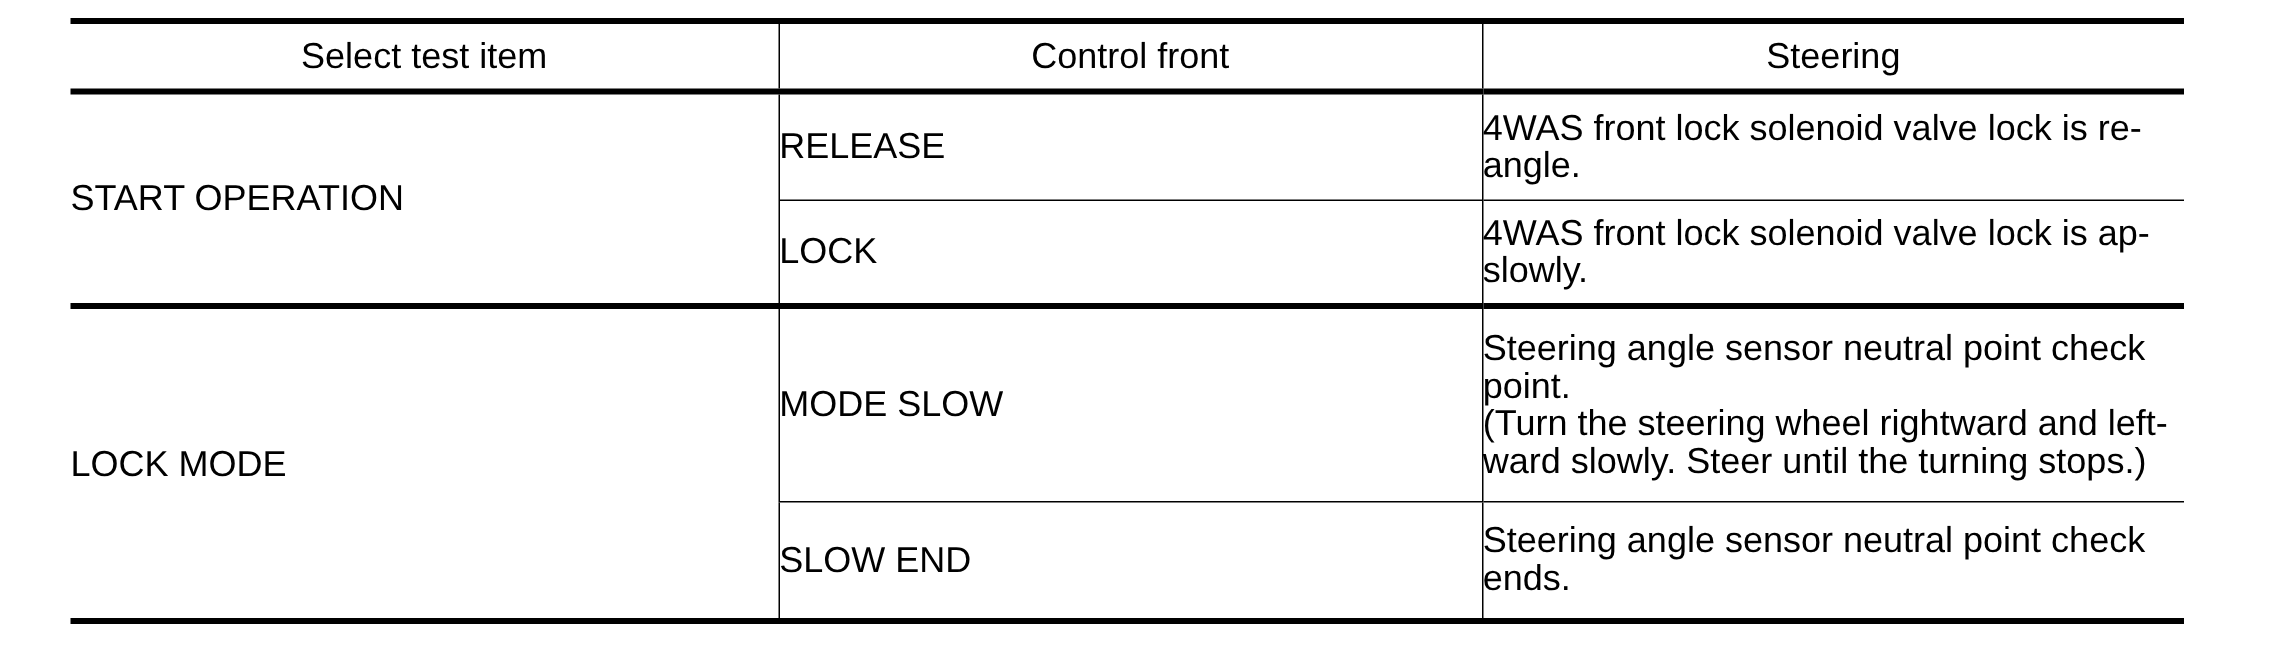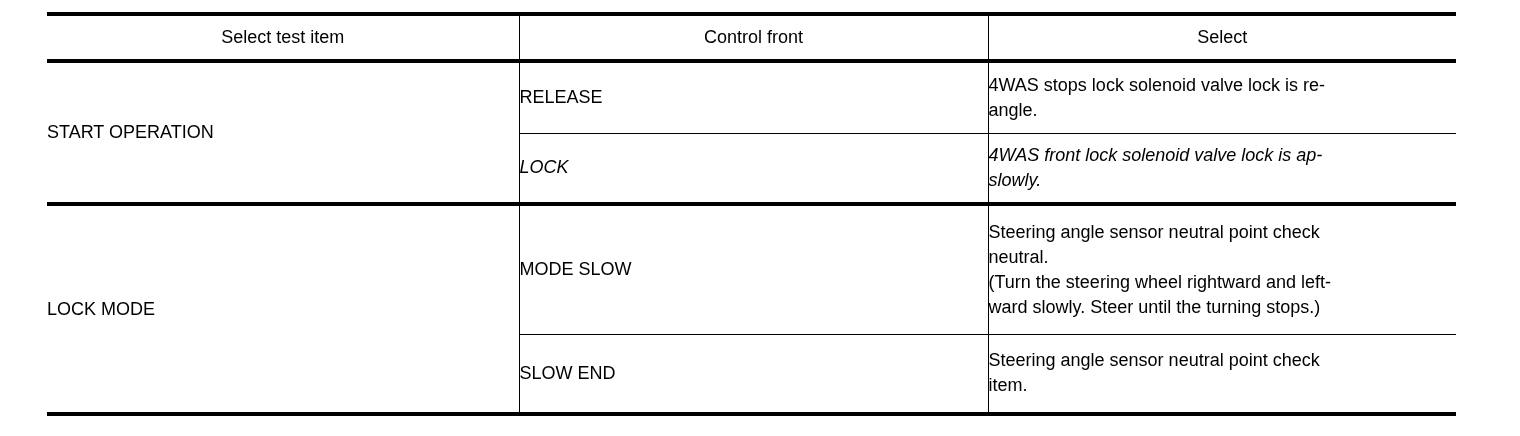--- a/index.html
+++ b/index.html
@@ -29,21 +29,21 @@
     border-collapse: collapse;
     table-layout: fixed;
   }
 
   .diag-table td,
   .diag-table th {
     padding: 0;
     margin: 0;
     vertical-align: middle;
     font-weight: normal;
-    font-size: 18px;
+    font-size: 24px;
     line-height: 25px;
     color: #000;
   }
 
   
   .col-item   { width: 472px; }
   .col-signal { width: 469px; }
   .col-remark { width: 468px; }
 
   
@@ -75,78 +75,78 @@
   .item-cell {
     padding-left: 13px;
   }
 
   .remark-line {
     display: block;
     white-space: pre;
   }
 
   .r-h88  { height: 72px; }
-  .r-h89  { height: 71px; font-style: italic; }
+  .r-h89  { height: 71px; }
   .r-h130 { height: 130px; }
   .r-h80  { height: 80px; }
 </style>
 </head>
 <body>
 
 <div class="sheet">
 
   <table class="diag-table">
     <colgroup>
       <col class="col-item">
       <col class="col-signal">
       <col class="col-remark">
     </colgroup>
 
     <thead>
       <tr class="hdr-row">
         <th>Select test item</th>
         <th class="v-left">Control front</th>
-        <th class="v-left">Select</th>
+        <th class="v-left">Steering</th>
       </tr>
     </thead>
 
     <tbody>
 
       <tr class="r-h88">
         <td class="item-cell" rowspan="2">START OPERATION</td>
         <td class="v-left cell-pad-signal">RELEASE</td>
         <td class="v-left cell-pad">
-          <span class="remark-line">4WAS stops lock solenoid valve lock is re-</span>
+          <span class="remark-line">4WAS front lock solenoid valve lock is re-</span>
           <span class="remark-line">angle.</span>
         </td>
       </tr>
 
       <tr class="r-h89">
         <td class="v-left cell-pad-signal sep-thin">LOCK</td>
         <td class="v-left cell-pad sep-thin">
           <span class="remark-line">4WAS front lock solenoid valve lock is ap-</span>
           <span class="remark-line">slowly.</span>
         </td>
       </tr>
 
       <tr class="r-h130 sep-thick">
         <td class="item-cell" rowspan="2">LOCK MODE</td>
         <td class="v-left cell-pad-signal">MODE SLOW</td>
         <td class="v-left cell-pad">
           <span class="remark-line">Steering angle sensor neutral point check</span>
-          <span class="remark-line">neutral.</span>
+          <span class="remark-line">point.</span>
           <span class="remark-line">(Turn the steering wheel rightward and left-</span>
           <span class="remark-line">ward slowly. Steer until the turning stops.)</span>
         </td>
       </tr>
 
       <tr class="r-h80">
         <td class="v-left cell-pad-signal sep-thin">SLOW END</td>
         <td class="v-left cell-pad sep-thin">
           <span class="remark-line">Steering angle sensor neutral point check</span>
-          <span class="remark-line">item.</span>
+          <span class="remark-line">ends.</span>
         </td>
       </tr>
 
     </tbody>
   </table>
 
 </div>
 
 </body></html>

